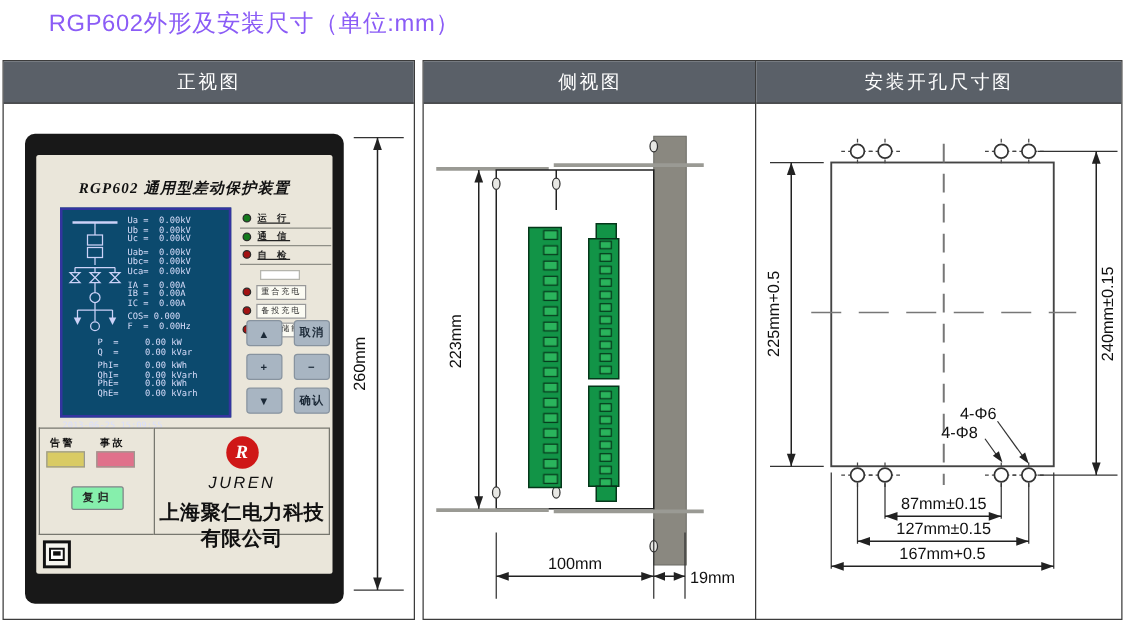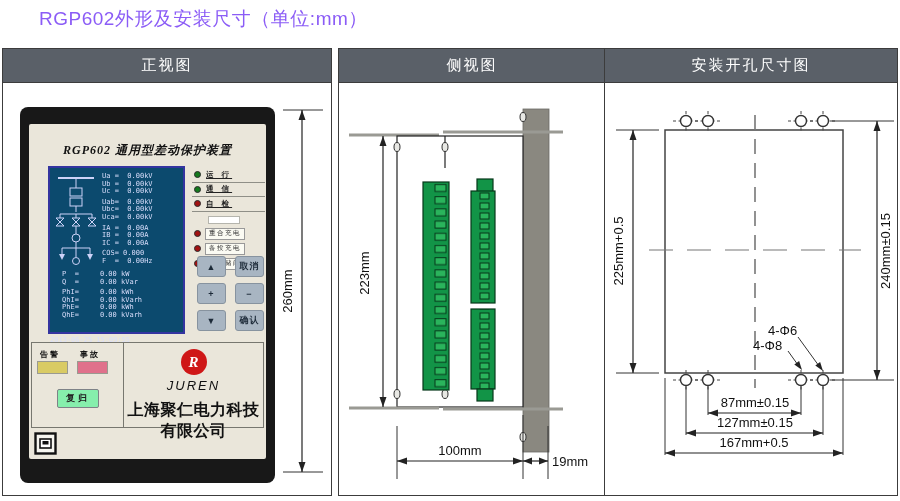--- a/index.html
+++ b/index.html
@@ -21,21 +21,21 @@
   .dev-title{position:absolute;top:18px;width:100%;text-align:center;
              font-family:"Liberation Serif",serif;font-style:italic;font-weight:bold;
              font-size:12px;letter-spacing:1px;color:#111;}
   .lcd{position:absolute;left:19px;top:42px;width:137px;height:168px;background:#0c4a6e;
        border:2px solid #3434a0;box-sizing:border-box;color:#d9defc;}
   .lcd-top{display:flex;height:102px;}
   .sld{width:52px;height:102px;flex:none;}
   .lcd-col{padding-top:5px;}
   .lcd-line{font:7px/7.6px "DejaVu Sans Mono",monospace;white-space:pre;}
   .lgap{height:3px;}
-  .lcd-bottom{padding-left:12px;margin-top:1px;}
+  .lcd-bottom{padding-left:28px;margin-top:1px;}
   .lcd-date{margin-top:16px;font:7px/8px "DejaVu Sans Mono",monospace;}
 
   .ledpanel{position:absolute;left:163px;top:44px;width:73px;}
   .led-row{display:flex;align-items:center;gap:5px;border-bottom:1px solid #8f8f87;padding:1.5px 0 2px 2px;}
   .led-label{font-size:7.5px;font-weight:bold;letter-spacing:3px;color:#222;white-space:pre;text-decoration:underline;}
   .dot{width:7px;height:7px;border-radius:50%;border:1px solid #2b2b2b;flex:none;box-sizing:border-box;}
   .dot.g{background:#157a1d;}
   .dot.r{background:#a21212;}
   .pill{width:30px;height:6px;background:#fff;border:1px solid #b5b5ad;margin:4px 0 4px 16px;}
   .led-row2{display:flex;align-items:center;gap:4px;margin:3px 0 0 2px;}

